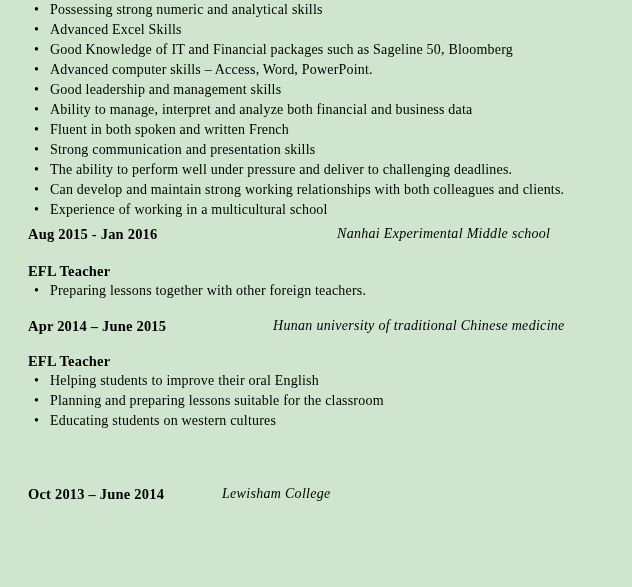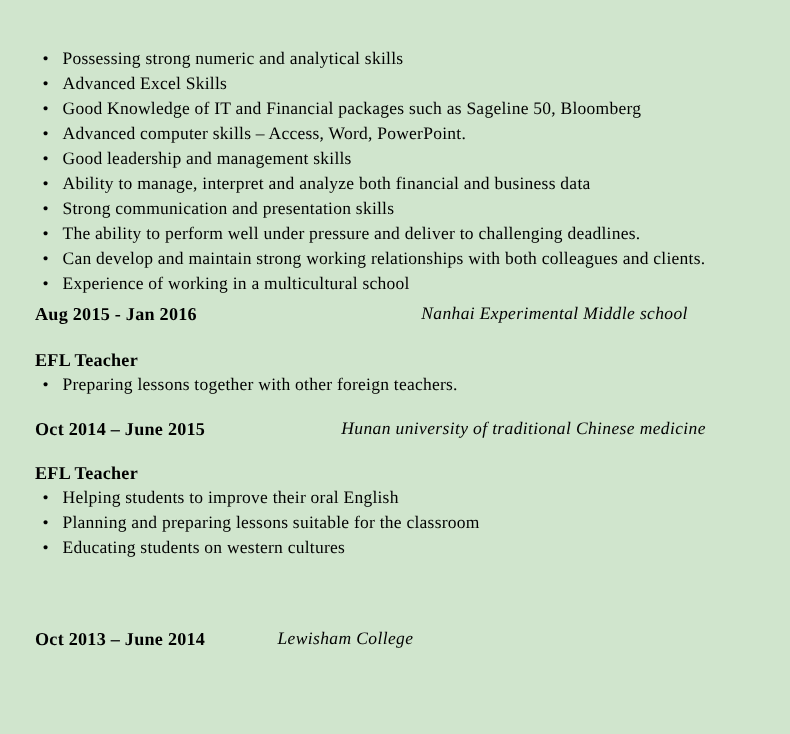--- a/index.html
+++ b/index.html
@@ -12,21 +12,20 @@
     overflow: hidden;
     background: #d0e5cd;
     color: #000;
     font-family: "Liberation Serif", "DejaVu Serif", serif;
     font-size: 14px;
   }
   .page {
     position: relative;
     width: 632px;
     height: 451px;
-    margin-top: 38px;
   }
   ul.bullet-list {
     margin: 0;
     padding: 0;
     list-style: none;
   }
   ul.bullet-list li {
     position: relative;
     padding-left: 50px;
     line-height: 20px;
@@ -85,41 +84,42 @@
 
 <div class="page">
 
   <ul class="bullet-list">
     <li>Possessing strong numeric and analytical skills</li>
     <li>Advanced Excel Skills</li>
     <li>Good Knowledge of IT and Financial packages such as Sageline 50, Bloomberg</li>
     <li>Advanced computer skills – Access, Word, PowerPoint.</li>
     <li>Good leadership and management skills</li>
     <li>Ability to manage, interpret and analyze both financial and business data</li>
+    <li>Fluent in both spoken and written French</li>
     <li>Strong communication and presentation skills</li>
     <li>The ability to perform well under pressure and deliver to challenging deadlines.</li>
     <li>Can develop and maintain strong working relationships with both colleagues and clients.</li>
     <li>Experience of working in a multicultural school</li>
   </ul>
 
 
   <div>
     <div class="entry-line mt-entry1-dates">
       <span class="dates">Aug 2015 - Jan 2016</span>
       <span class="employer" style="left:337px;">Nanhai Experimental Middle school</span>
     </div>
     <div class="job-title mt-entry1-title">EFL Teacher</div>
     <ul class="bullet-list mt-entry1-duties">
       <li>Preparing lessons together with other foreign teachers.</li>
     </ul>
   </div>
 
   <div>
     <div class="entry-line mt-entry2-dates">
-      <span class="dates">Oct 2014 – June 2015</span>
+      <span class="dates">Apr 2014 – June 2015</span>
       <span class="employer" style="left:273px;">Hunan university of traditional Chinese medicine</span>
     </div>
     <div class="job-title mt-entry2-title">EFL Teacher</div>
     <ul class="bullet-list mt-entry2-duties">
       <li>Helping students to improve their oral English</li>
       <li>Planning and preparing lessons suitable for the classroom</li>
       <li>Educating students on western cultures</li>
     </ul>
   </div>
 

